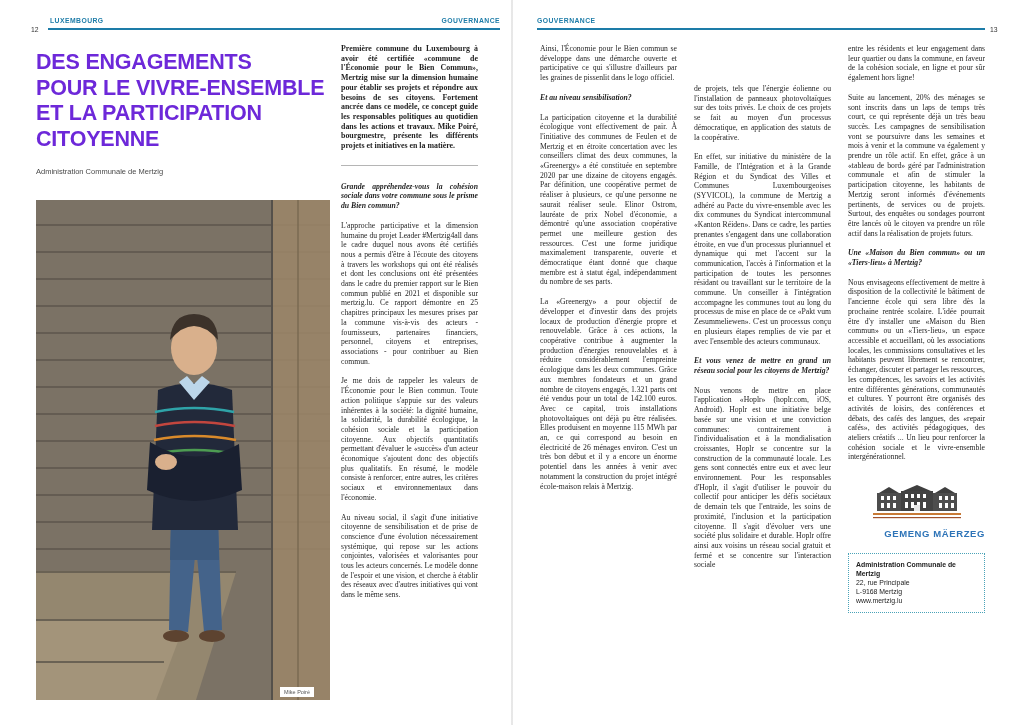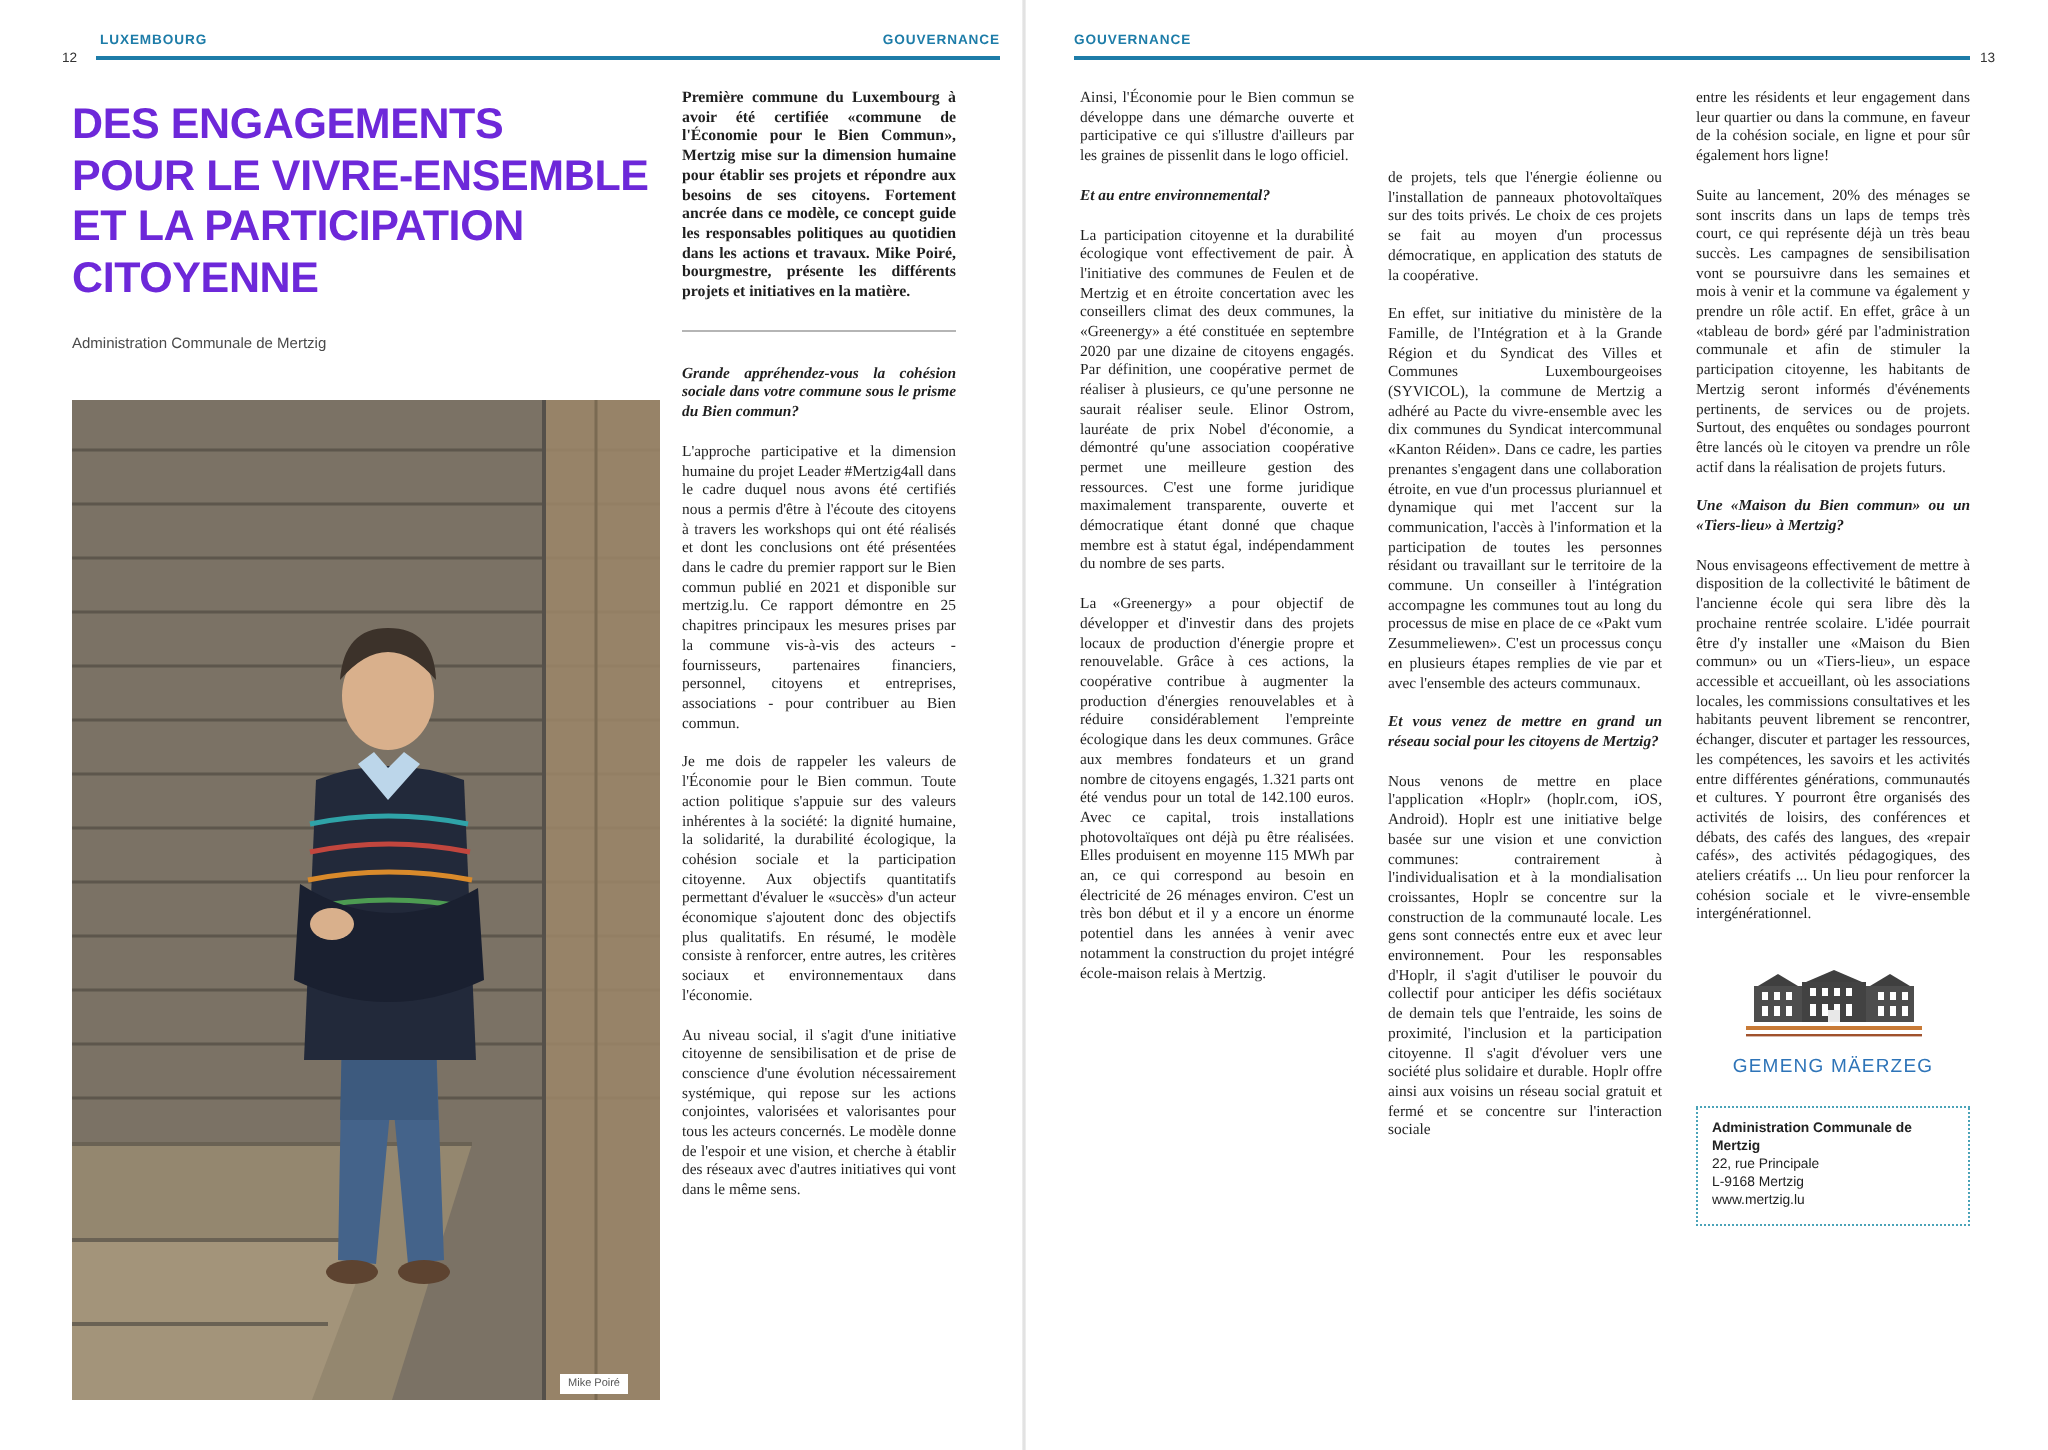--- a/index.html
+++ b/index.html
@@ -37,22 +37,22 @@
          color:#1f1f1f; text-align:justify; hyphens:auto; -webkit-hyphens:auto; }
   .col p { margin-bottom:10px;font-family:Liberation Serif, serif; }
   .col p.lead { font-weight:bold; font-size:7.9px; }
   .col p.q { font-style:italic; font-weight:600; margin-top:4px; }
   .col p:last-child { margin-bottom:0; }
   .colrule { border-top:1px solid #b5b5b5; margin:14px 0 16px 0; }
 
   
   .logo-block { margin-top:22px; text-align:center; }
   .logo-name { font-family:"Liberation Sans","DejaVu Sans",sans-serif;
-               font-weight:normal; font-size:9.5px; letter-spacing:.6px;
-               color:#2e74b8; margin-top:2px; text-align:center; }
+               font-weight:bold; font-size:9.5px; letter-spacing:.6px;
+               color:#2e74b8; margin-top:2px; text-align:right; }
   .contact { margin-top:14px; border:1px dotted #4aa3b8; padding:6px 7px;
              font-family:"Liberation Sans","DejaVu Sans",sans-serif;
              font-size:6.9px; line-height:9.2px; color:#222; text-align:left; }
   .contact .c-title { font-weight:bold; }
 </style>
 </head>
 <body>
 
 <div class="spread">
 
@@ -132,21 +132,21 @@
     <p>Je me dois de rappeler les valeurs de l'Économie pour le Bien commun. Toute action politique s'appuie sur des valeurs inhérentes à la société: la dignité humaine, la solidarité, la durabilité écologique, la cohésion sociale et la participation citoyenne. Aux objectifs quantitatifs permettant d'évaluer le «succès» d'un acteur économique s'ajoutent donc des objectifs plus qualitatifs. En résumé, le modèle consiste à renforcer, entre autres, les critères sociaux et environnementaux dans l'économie.</p>
     <p>Au niveau social, il s'agit d'une initiative citoyenne de sensibilisation et de prise de conscience d'une évolution nécessairement systémique, qui repose sur les actions conjointes, valorisées et valorisantes pour tous les acteurs concernés. Le modèle donne de l'espoir et une vision, et cherche à établir des réseaux avec d'autres initiatives qui vont dans le même sens.</p>
   </div>
 
   <div class="runhead sect" style="left:537px; top:17px;">GOUVERNANCE</div>
   <div class="runhead pagenum" style="left:990px; top:26px;">13</div>
   <div class="rule" style="left:537px; top:28px; width:448px;"></div>
 
   <div class="col" style="left:540px; top:44px;">
     <p>Ainsi, l'Économie pour le Bien commun se développe dans une démarche ouverte et participative ce qui s'illustre d'ailleurs par les graines de pissenlit dans le logo officiel.</p>
-    <p class="q">Et au entre environnemental?</p>
+    <p class="q">Et au niveau sensibilisation?</p>
     <p>La participation citoyenne et la durabilité écologique vont effectivement de pair. À l'initiative des communes de Feulen et de Mertzig et en étroite concertation avec les conseillers climat des deux communes, la «Greenergy» a été constituée en septembre 2020 par une dizaine de citoyens engagés. Par définition, une coopérative permet de réaliser à plusieurs, ce qu'une personne ne saurait réaliser seule. Elinor Ostrom, lauréate de prix Nobel d'économie, a démontré qu'une association coopérative permet une meilleure gestion des ressources. C'est une forme juridique maximalement transparente, ouverte et démocratique étant donné que chaque membre est à statut égal, indépendamment du nombre de ses parts.</p>
     <p>La «Greenergy» a pour objectif de développer et d'investir dans des projets locaux de production d'énergie propre et renouvelable. Grâce à ces actions, la coopérative contribue à augmenter la production d'énergies renouvelables et à réduire considérablement l'empreinte écologique dans les deux communes. Grâce aux membres fondateurs et un grand nombre de citoyens engagés, 1.321 parts ont été vendus pour un total de 142.100 euros. Avec ce capital, trois installations photovoltaïques ont déjà pu être réalisées. Elles produisent en moyenne 115 MWh par an, ce qui correspond au besoin en électricité de 26 ménages environ. C'est un très bon début et il y a encore un énorme potentiel dans les années à venir avec notamment la construction du projet intégré école-maison relais à Mertzig.</p>
   </div>
 
   <div class="col" style="left:694px; top:44px;margin-top:40px;">
     <p>de projets, tels que l'énergie éolienne ou l'installation de panneaux photovoltaïques sur des toits privés. Le choix de ces projets se fait au moyen d'un processus démocratique, en application des statuts de la coopérative.</p>
     <p>En effet, sur initiative du ministère de la Famille, de l'Intégration et à la Grande Région et du Syndicat des Villes et Communes Luxembourgeoises (SYVICOL), la commune de Mertzig a adhéré au Pacte du vivre-ensemble avec les dix communes du Syndicat intercommunal «Kanton Réiden». Dans ce cadre, les parties prenantes s'engagent dans une collaboration étroite, en vue d'un processus pluriannuel et dynamique qui met l'accent sur la communication, l'accès à l'information et la participation de toutes les personnes résidant ou travaillant sur le territoire de la commune. Un conseiller à l'intégration accompagne les communes tout au long du processus de mise en place de ce «Pakt vum Zesummeliewen». C'est un processus conçu en plusieurs étapes remplies de vie par et avec l'ensemble des acteurs communaux.</p>
     <p class="q">Et vous venez de mettre en grand un réseau social pour les citoyens de Mertzig?</p>
     <p>Nous venons de mettre en place l'application «Hoplr» (hoplr.com, iOS, Android). Hoplr est une initiative belge basée sur une vision et une conviction communes: contrairement à l'individualisation et à la mondialisation croissantes, Hoplr se concentre sur la construction de la communauté locale. Les gens sont connectés entre eux et avec leur environnement. Pour les responsables d'Hoplr, il s'agit d'utiliser le pouvoir du collectif pour anticiper les défis sociétaux de demain tels que l'entraide, les soins de proximité, l'inclusion et la participation citoyenne. Il s'agit d'évoluer vers une société plus solidaire et durable. Hoplr offre ainsi aux voisins un réseau social gratuit et fermé et se concentre sur l'interaction sociale</p>
   </div>

